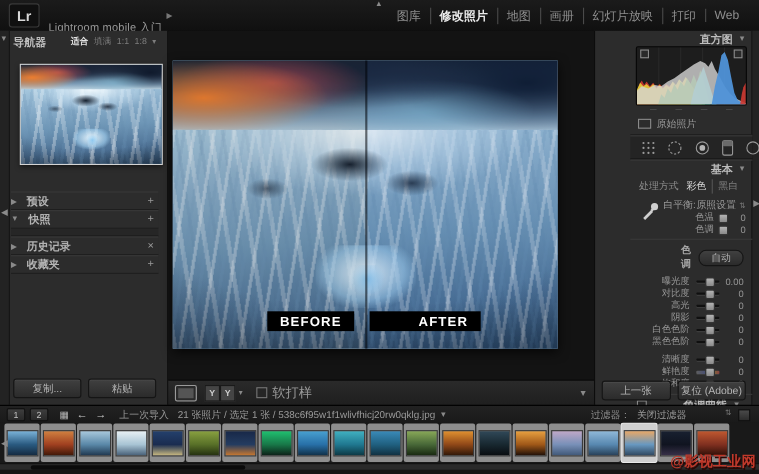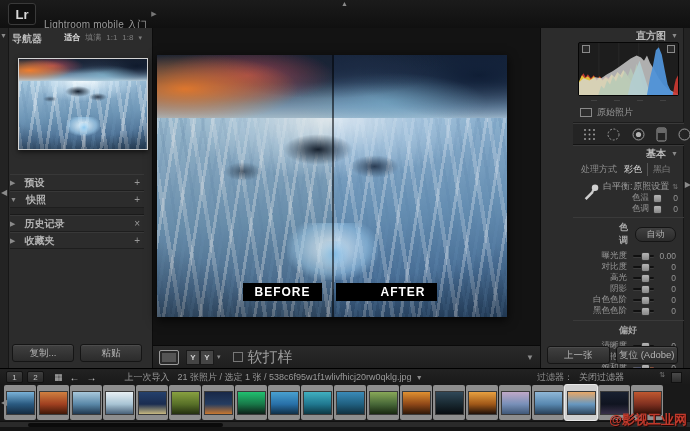--- a/index.html
+++ b/index.html
@@ -65,21 +65,21 @@
   .before-tint{position:absolute;left:0;right:50%;top:0;bottom:0;background:rgba(30,30,25,.08);}
   .ba-tag{position:absolute;bottom:16px;background:#000;color:#fff;font-weight:bold;font-size:12px;letter-spacing:1px;padding:2px 11px;}
   .ba-tag.before{right:53%;}
   .ba-tag.after{left:51%;padding-left:45px;}
   .ctoolbar{position:absolute;left:0;top:317px;width:387px;height:23px;background:linear-gradient(#2a2a2a,#1f1f1f);border-top:1px solid #0a0a0a;display:flex;align-items:center;padding:0 6px;box-sizing:border-box;}
   .loupe-ic{width:18px;height:13px;border:1px solid #9a9a9a;border-radius:2px;background:#555;box-shadow:inset 0 0 0 2px #2a2a2a;cursor:pointer;}
   .yy{display:flex;margin-left:7px;cursor:pointer;}
   .yy span{width:12px;height:13px;background:#454545;border:1px solid #1a1a1a;color:#cfcfcf;font-size:8px;font-weight:bold;display:flex;align-items:center;justify-content:center;}
   .yy-caret{color:#8a8a8a;font-size:7px;margin-left:3px;}
   .chk{width:8px;height:8px;border:1px solid #777;background:#262626;margin-left:12px;cursor:pointer;}
-  .chk-lbl{margin-left:5px;color:#9a9a9a;font-size:15px;}
+  .chk-lbl{margin-left:5px;color:#9a9a9a;font-size:12px;}
   .ct-caret{margin-left:auto;color:#8a8a8a;font-size:8px;cursor:pointer;}
   
   .rp-inner{position:absolute;left:0;top:0;right:7px;bottom:0;padding-left:32px;}
   .rp-header{height:13px;display:flex;align-items:center;justify-content:flex-end;padding:1px 6px 0 6px;cursor:pointer;}
   .rp-header .panel-title{font-size:10px;}
   .rp-header .tri{margin:0 0 0 5px;}
   .hist-box{margin:0 5px;height:52px;background:#1d1d1d;border:1px solid #060606;border-radius:2px;position:relative;}
   .clip{position:absolute;top:2px;width:6px;height:6px;border:1px solid #8a8a8a;background:#2a2a2a;cursor:pointer;}
   .clip.l{left:3px;} .clip.r{right:3px;}
   .hist-ticks{display:flex;justify-content:space-between;padding:1px 18px;color:#666;font-size:6px;}
@@ -118,21 +118,21 @@
   .tc-ic{width:7px;height:7px;border:1px solid #8a8a8a;background:#242424;cursor:pointer;}
   .tc-title{margin-left:auto;font-weight:bold;color:#bdbdbd;font-size:10px;cursor:pointer;}
   .tc-bar{margin:2px 6px 0 6px;height:8px;background:#191919;border:1px solid #0a0a0a;border-radius:4px;position:relative;}
   .tc-dot{position:absolute;left:50%;bottom:-4px;color:#888;font-size:6px;}
   .rp-buttons{position:absolute;left:6px;right:6px;bottom:4px;display:flex;gap:6px;}
   
   .fs-header{position:absolute;left:0;top:368px;width:690px;height:16px;background:linear-gradient(#222,#191919);border-top:1px solid #000;border-bottom:1px solid #000;display:flex;align-items:center;font-size:9px;}
   .mon-btn{width:15px;height:10px;margin-left:6px;background:linear-gradient(#3e3e3e,#292929);border:1px solid #121212;border-radius:2px;color:#c2c2c2;font-size:8px;display:flex;align-items:center;justify-content:center;cursor:pointer;}
   .grid-ic{margin-left:10px;color:#b5b5b5;font-size:9px;cursor:pointer;}
   .fs-arrow{margin-left:7px;color:#cfcfcf;font-size:10px;font-weight:bold;cursor:pointer;}
-  .fs-src{margin-left:28px;color:#9a9a9a;cursor:pointer;}
+  .fs-src{margin-left:12px;color:#9a9a9a;cursor:pointer;}
   .fs-info{margin-left:8px;color:#9a9a9a;}
   .fs-caret{margin-left:4px;color:#8a8a8a;font-size:7px;}
   .fs-filter{margin-left:auto;display:flex;align-items:center;margin-right:8px;}
   .flt-lbl{color:#8d8d8d;}
   .flt-val{margin-left:6px;color:#9a9a9a;width:86px;cursor:pointer;display:flex;}
   .flt-val .ud{margin-left:auto;}
   .flt-sw{width:9px;height:9px;background:linear-gradient(#4a4a4a,#2c2c2c);border:1px solid #111;margin-left:6px;cursor:pointer;}
   .strip{position:absolute;left:0;top:384px;width:690px;height:37px;background:#191919;overflow:hidden;display:flex;align-items:center;}
   .strip-arrow{position:absolute;left:1px;top:14px;color:#8a8a8a;font-size:8px;z-index:3;}
   .cells{display:flex;gap:1px;margin-left:4px;}
@@ -147,20 +147,29 @@
 </head>
 <body>
 
 <div id="app">
 
   <div class="topbar">
     <div class="lr-logo">Lr</div>
     <div class="catalog">Lightroom mobile 入门</div>
     <span class="cat-caret">▶</span>
     <span class="top-collapse">▲</span>
+    <div class="modules">
+      <span class="mod">图库</span>
+      <span class="mod active">修改照片</span>
+      <span class="mod">地图</span>
+      <span class="mod">画册</span>
+      <span class="mod">幻灯片放映</span>
+      <span class="mod">打印</span>
+      <span class="mod">Web</span>
+    </div>
   </div>
 
   <div class="leftcol">
     <div class="left-edge"></div>
     <span class="edge-arrow" style="left:1px;top:160px;">◀</span>
     <div class="nav-header">
       <span class="tri">▼</span>
       <span class="panel-title">导航器</span>
       <span class="zoom-opts">
         <span class="on">适合</span>
@@ -408,23 +417,20 @@
             <span class="sval">0</span>
           </div>
           <div class="srow">
             <span class="slbl">黑色色阶</span>
             <span class="strk ">
               <span class="knob"></span>
             </span>
             <span class="sval">0</span>
           </div>
         </div>
-      <div class="grp-head sect">
-        <span class="grp-lbl">偏好</span>
-      </div>
       <div class="sliders" id="presence-sliders">
           <div class="srow">
             <span class="slbl">清晰度</span>
             <span class="strk ">
               <span class="knob"></span>
             </span>
             <span class="sval">0</span>
           </div>
           <div class="srow">
             <span class="slbl">鲜艳度</span>

